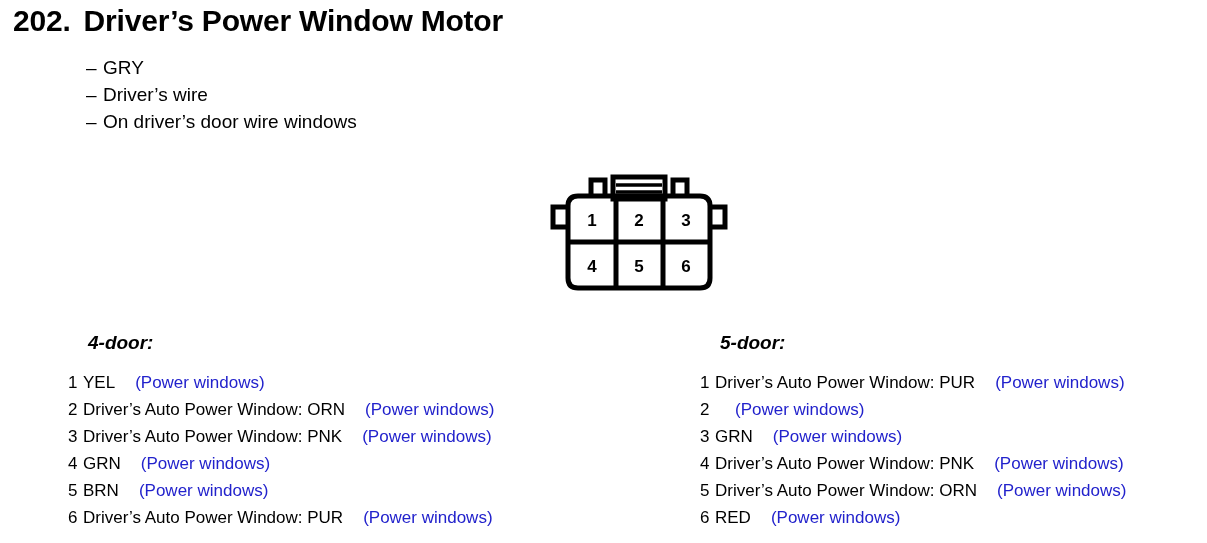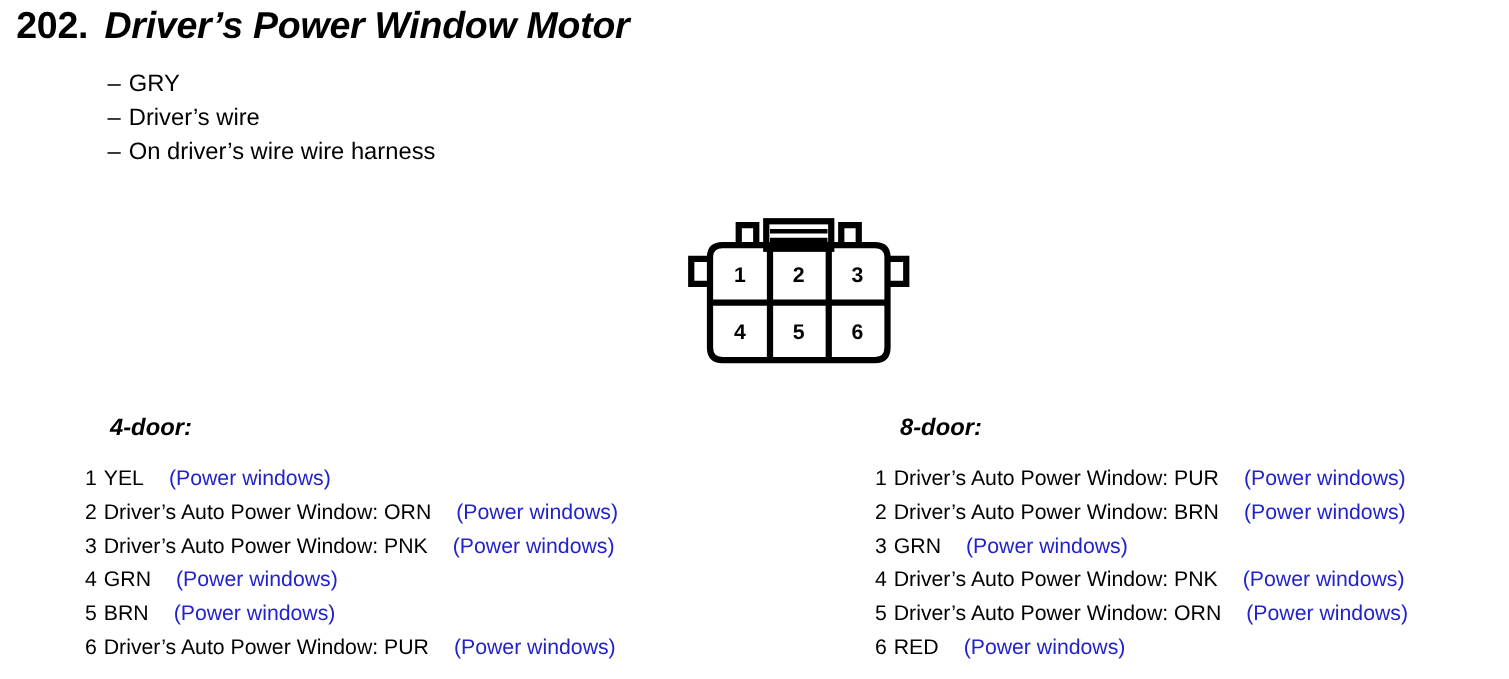--- a/index.html
+++ b/index.html
@@ -29,21 +29,20 @@
   .title-number {
     font-size: 30px;
     font-weight: bold;
     letter-spacing: -0.2px;
   }
   .title-text {
     font-size: 30px;
     font-weight: bold;
     margin-left: 13px;
     letter-spacing: -0.2px;
-    font-style: italic;
   }
 
   .desc-list {
     position: absolute;
     left: 86px;
     top: 54px;
   }
   .desc-item {
     display: flex;
     align-items: baseline;
@@ -126,21 +125,21 @@
   <div class="desc-item">
     <span class="desc-dash">–</span>
     <span>GRY</span>
   </div>
   <div class="desc-item">
     <span class="desc-dash">–</span>
     <span>Driver’s wire</span>
   </div>
   <div class="desc-item">
     <span class="desc-dash">–</span>
-    <span>On driver’s wire wire harness</span>
+    <span>On driver’s door wire windows</span>
   </div>
 </div>
 
 <div class="connector">
   <svg width="200" height="128" viewBox="0 0 200 128">
     <g fill="none" stroke="#000000" stroke-width="5" stroke-linejoin="miter" stroke-linecap="butt">
 
       <path d="M 48 30 L 48 12 L 62 12 L 62 30"></path>
 
       <path d="M 130 30 L 130 12 L 144 12 L 144 30"></path>
@@ -205,30 +204,29 @@
     </div>
     <div class="pin-row">
       <span class="pin-index">6</span>
       <span class="pin-label">Driver’s Auto Power Window: PUR</span>
       <span class="pin-circuit" style="color: rgb(34, 34, 204);">(Power windows)</span>
     </div>
   </div>
 </div>
 
 <div class="pin-table right">
-  <div class="table-heading">8-door:</div>
+  <div class="table-heading">5-door:</div>
   <div class="pin-rows">
     <div class="pin-row">
       <span class="pin-index">1</span>
       <span class="pin-label">Driver’s Auto Power Window: PUR</span>
       <span class="pin-circuit" style="color: rgb(34, 34, 204);">(Power windows)</span>
     </div>
     <div class="pin-row">
       <span class="pin-index">2</span>
-      <span class="pin-label">Driver’s Auto Power Window: BRN</span>
       <span class="pin-circuit" style="color: rgb(34, 34, 204);">(Power windows)</span>
     </div>
     <div class="pin-row">
       <span class="pin-index">3</span>
       <span class="pin-label">GRN</span>
       <span class="pin-circuit" style="color: rgb(34, 34, 204);">(Power windows)</span>
     </div>
     <div class="pin-row">
       <span class="pin-index">4</span>
       <span class="pin-label">Driver’s Auto Power Window: PNK</span>

